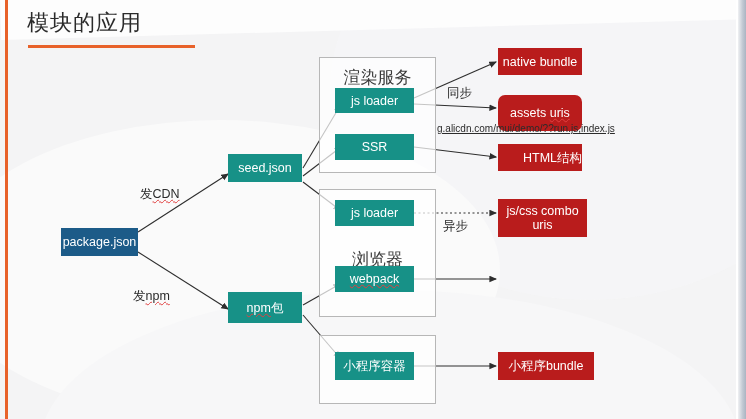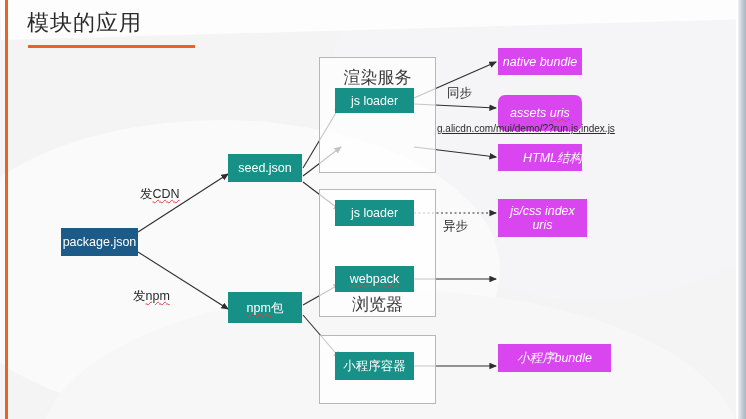--- a/index.html
+++ b/index.html
@@ -97,21 +97,21 @@
     align-items: center;
     justify-content: center;
     text-align: center;
     color: #ffffff;
     font-size: 12.5px;
     line-height: 14px;
     z-index: 14;
   }
   .node.blue   { background: #1c5b88; }
   .node.teal   { background: #179187; }
-  .node.green  { background: #d946ef; font-style: italic; }
+  .node.green  { background: #b91c1c; }
   .group-box {
     position: absolute;
     box-sizing: border-box;
     border: 1.5px solid #b7b7b7;
     background: rgba(255,255,255,0.72);
     z-index: 12;
   }
   .group-label {
     position: absolute;
     font-size: 17px;
@@ -194,39 +194,42 @@
     <g stroke="#2e2e2e" stroke-width="1.1" fill="none" stroke-dasharray="2,2.5" marker-end="url(#ah)">
        js/css combo uris --&gt;
       <path d="M414,213 L496,213"></path>
     </g>
   </svg>
 
   <div class="group-box" style="left:319px; top:57px; width:117px; height:116px;"></div>
   <div class="group-label" style="left:319px; top:66px; width:117px;">渲染服务</div>
 
   <div class="group-box" style="left:319px; top:189px; width:117px; height:128px;"></div>
-  <div class="group-label" style="left:319px; top:248px; width:117px;margin-top:45px;">浏览器</div>
+  <div class="group-label" style="left:319px; top:248px; width:117px;">浏览器</div>
 
   <div class="group-box" style="left:319px; top:335px; width:117px; height:69px;"></div>
 
   <div class="node blue" style="left:61px; top:228px; width:77px; height:28px;">
     <span>package.json</span>
   </div>
 
   <div class="node teal" style="left:228px; top:154px; width:74px; height:28px;">
     <span>seed.json</span>
   </div>
 
   <div class="node teal" style="left:228px; top:292px; width:74px; height:31px;">
     <span><span class="sq">npm</span><span>包</span></span>
   </div>
 
   <div class="node teal" style="left:335px; top:88px; width:79px; height:25px;">
     <span>js loader</span>
   </div>
+  <div class="node teal" style="left:335px; top:134px; width:79px; height:26px;">
+    <span>SSR</span>
+  </div>
 
   <div class="node teal" style="left:335px; top:200px; width:79px; height:26px;">
     <span>js loader</span>
   </div>
   <div class="node teal" style="left:335px; top:266px; width:79px; height:26px;">
     <span class="sq">webpack</span>
   </div>
 
   <div class="node teal" style="left:335px; top:352px; width:79px; height:28px;align-items:center;">
     <span>小程序容器</span>
@@ -238,26 +241,26 @@
 
   <div class="node green" style="left:498px; top:95px; width:84px; height:36px;border-radius:7px;">
     <span><span>assets </span><span class="sq">uris</span></span>
   </div>
 
   <div class="node green" style="left:498px; top:144px; width:84px; height:27px;justify-content:flex-end;">
     <span>HTML结构</span>
   </div>
 
   <div class="node green" style="left:498px; top:199px; width:89px; height:38px; flex-direction:column;">
-    <span>js/css index</span>
+    <span>js/css combo</span>
     <span>uris</span>
   </div>
 
 
-  <div class="node green" style="left:498px; top:344px; width:113px; height:28px;text-align:center;">
+  <div class="node green" style="left:498px; top:352px; width:96px; height:28px;text-align:center;">
     <span>小程序bundle</span>
   </div>
 
   <div class="edge-label" style="left:140px; top:186px;">
     <span>发</span><span class="sq">CDN</span>
   </div>
 
   <div class="edge-label" style="left:133px; top:288px;">
     <span>发</span><span class="sq">npm</span>
   </div>

